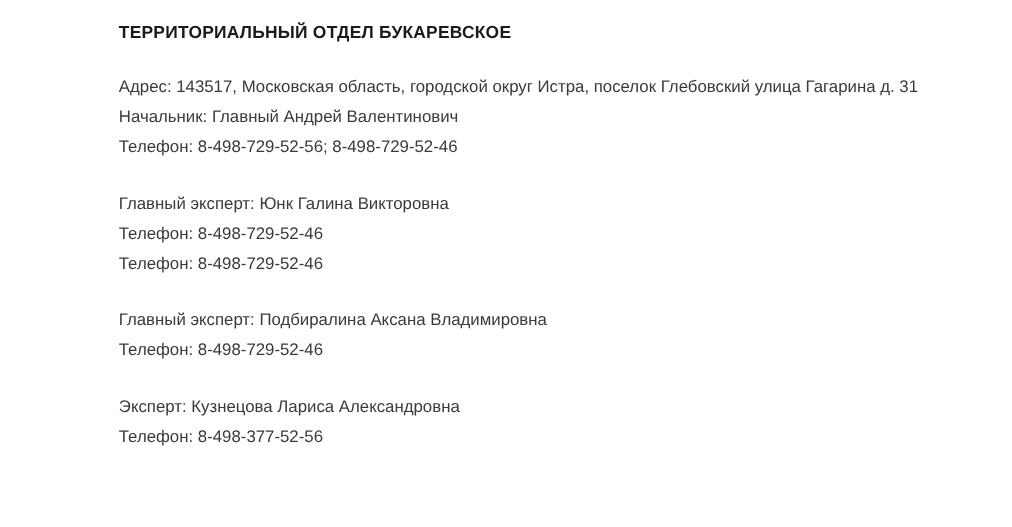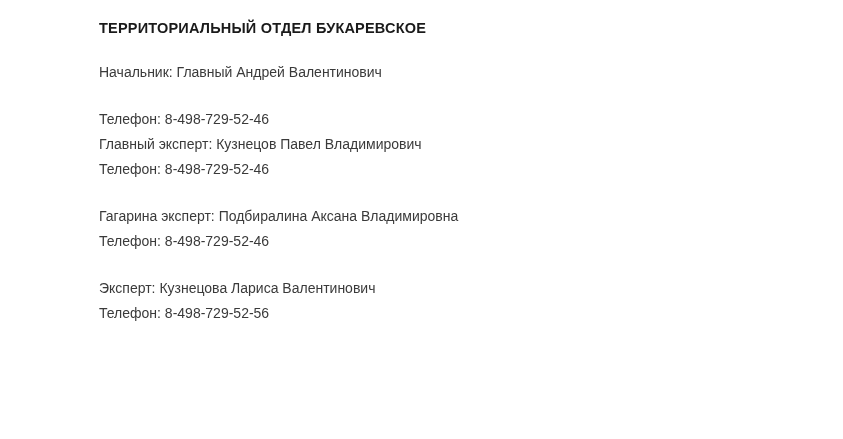--- a/index.html
+++ b/index.html
@@ -44,32 +44,34 @@
   }
 </style>
 </head>
 <body>
 
 <div class="page">
 
   <h1 class="doc-title">ТЕРРИТОРИАЛЬНЫЙ ОТДЕЛ БУКАРЕВСКОЕ</h1>
 
   <div class="block">
+    <div class="line">Адрес: 143517, Московская область, городской округ Истра, поселок Глебовский улица Гагарина д. 31</div>
     <div class="line">Начальник: Главный Андрей Валентинович</div>
+    <div class="line">Телефон: 8-498-729-52-56; 8-498-729-52-46</div>
   </div>
 
   <div class="block">
+    <div class="line">Главный эксперт: Юнк Галина Викторовна</div>
     <div class="line">Телефон: 8-498-729-52-46</div>
-    <div class="line">Главный эксперт: Кузнецов Павел Владимирович</div>
     <div class="line">Телефон: 8-498-729-52-46</div>
   </div>
 
   <div class="block">
-    <div class="line">Гагарина эксперт: Подбиралина  Аксана Владимировна</div>
+    <div class="line">Главный эксперт: Подбиралина  Аксана Владимировна</div>
     <div class="line">Телефон: 8-498-729-52-46</div>
   </div>
 
   <div class="block">
-    <div class="line">Эксперт: Кузнецова Лариса Валентинович</div>
-    <div class="line">Телефон: 8-498-729-52-56</div>
+    <div class="line">Эксперт: Кузнецова Лариса Александровна</div>
+    <div class="line">Телефон: 8-498-377-52-56</div>
   </div>
 
 </div>
 
 </body></html>

